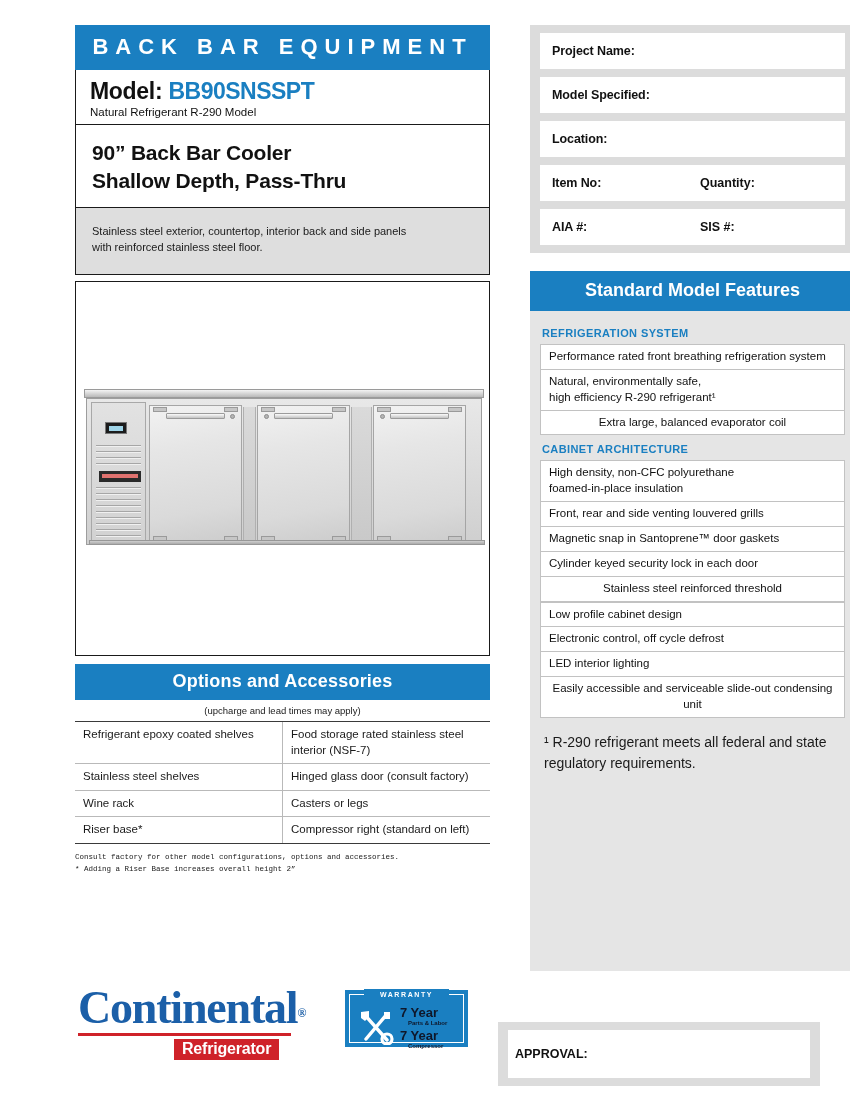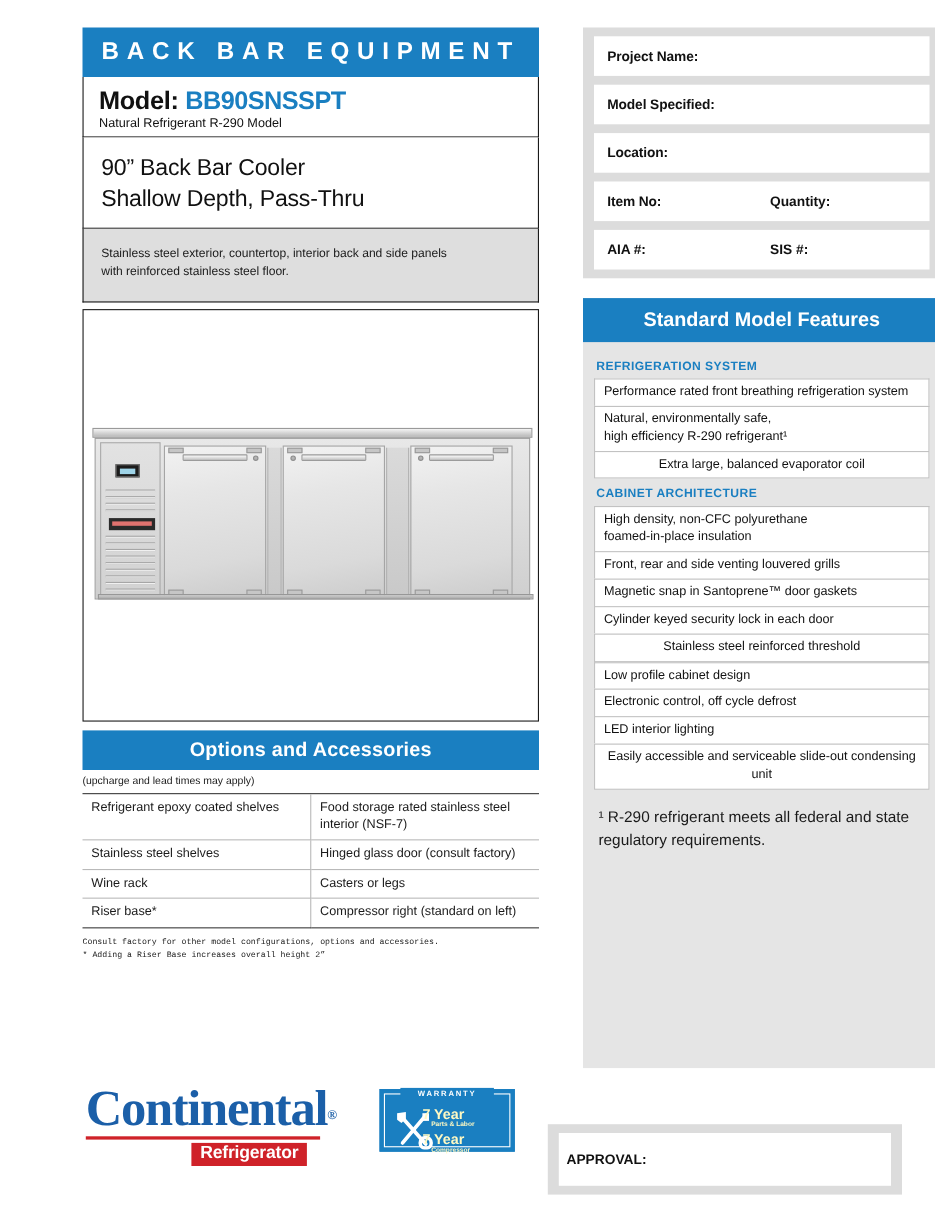--- a/index.html
+++ b/index.html
@@ -69,20 +69,21 @@
     color: #111;
     margin-top: 1px;
   }
 
   
   .title-box {
     border: 1.5px solid #1a1a1a;
     border-top: none;
     background: #fff;
     padding: 14px 16px 12px 16px;
+    font-weight: bold;
   }
   .title-line {
     font-size: 21px;
     color: #111;
     line-height: 1.34;
     letter-spacing: -0.2px;
   }
 
   .desc-box {
     border: 1.5px solid #1a1a1a;
@@ -240,20 +241,21 @@
     color: #fff;
     text-align: center;
     font-size: 18px;
     font-weight: bold;
     padding: 7px 0 8px 0;
     letter-spacing: 0.2px;
   }
   .options-wrap { margin-top: 8px; }
 
   .upcharge {
+    text-align: center;
     font-size: 9.5px;
     color: #1a1a1a;
     padding: 5px 0 5px 0;
     border-bottom: 1px solid #3a3a3a;
   }
 
   table.options {
     width: 100%;
     border-collapse: collapse;
     table-layout: fixed;
@@ -449,22 +451,22 @@
     margin: 0 14px;
     line-height: 11px;
   }
   .w-tools {
     position: absolute;
     left: 6px; top: 14px;
     width: 40px; height: 36px;
   }
   .w-text {
     position: absolute;
-    left: 34px; top: 11px;
-    color: #fef9c3;
+    left: 50px; top: 11px;
+    color: #0f172a;
   }
   .w-years {
     font-size: 13px;
     font-weight: bold;
     line-height: 1.05;
   }
   .w-small {
     font-size: 6px;
     font-weight: bold;
     line-height: 1.3;

